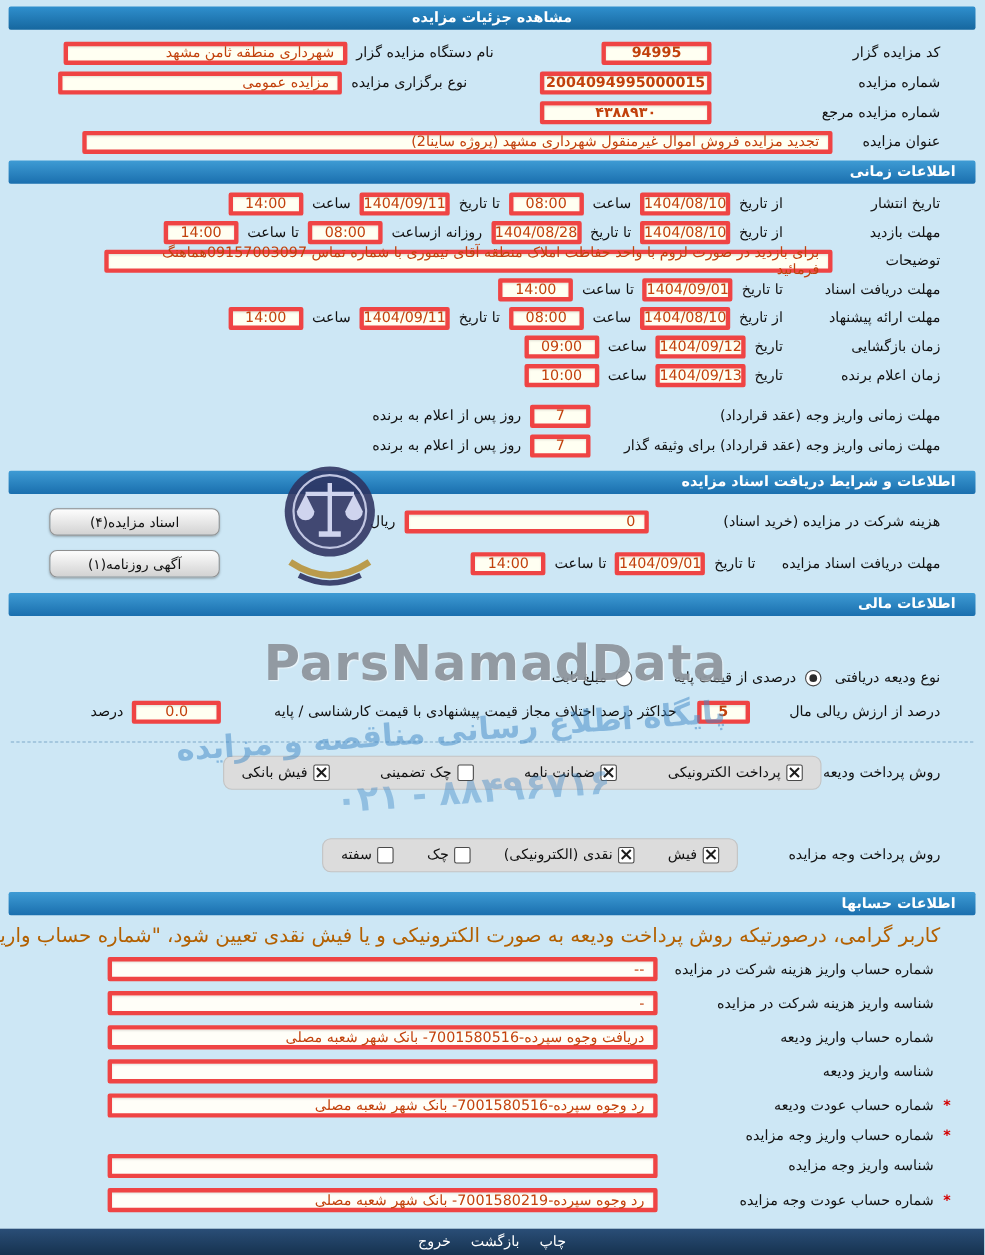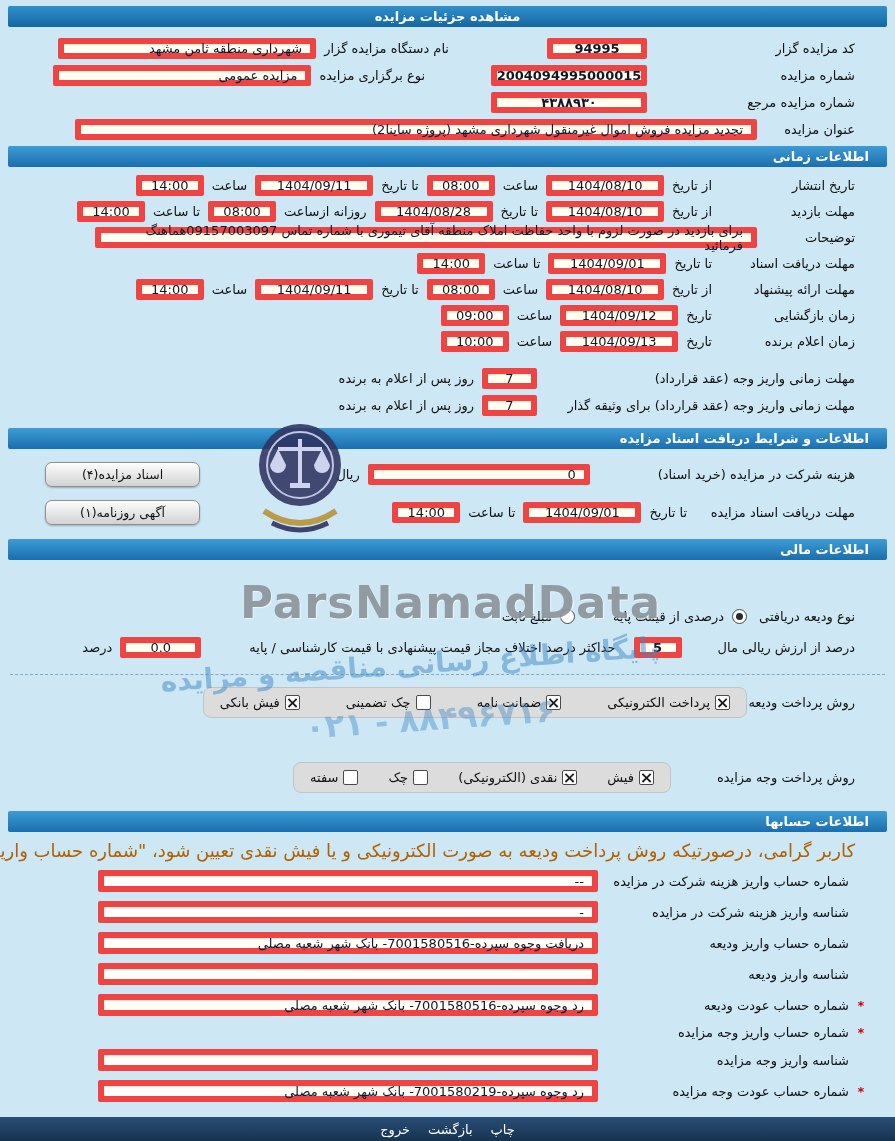--- a/index.html
+++ b/index.html
@@ -18,27 +18,27 @@
   .secbar{
     margin:0 8px;height:21px;border-radius:2px;
     background:linear-gradient(#3e9bd4,#1a6fae);
     color:#fff;font-weight:bold;display:flex;align-items:center;padding:0 18px;
   }
   .row{display:flex;align-items:center;padding-right:40px;min-height:21px;gap:8px}
   .lbl{white-space:nowrap;color:#111;flex:none}
   .w90{width:90px}.w100{width:100px}.w120{width:120px}.w135{width:135px}
   .w160{width:160px}.w200{width:200px}.w310{width:310px}
   .box{
-    background:#fffff2;border:6px solid #ef4444;border-radius:2px;height:21px;flex:none;
-    display:flex;align-items:center;justify-content:center;color:#0f172a;
+    background:#fffff2;border:4px solid #ef4444;border-radius:2px;height:21px;flex:none;
+    display:flex;align-items:center;justify-content:center;color:#c2410c;
     box-shadow:inset 0 1px 2px rgba(0,0,0,.12);
   }
   .box.txt{justify-content:flex-start;padding:0 8px}
   .box.b{font-weight:bold}
-  .date{width:118px}.time{width:68px}
+  .date{width:82px}.time{width:68px}
   .btn{
     width:155px;height:25px;border:1px solid #8f8f8f;border-radius:7px;flex:none;
     background:linear-gradient(#fdfdfd,#d2d2d2);
     display:flex;align-items:center;justify-content:center;font-size:12.5px;
     box-shadow:0 1px 2px rgba(0,0,0,.25);cursor:pointer;
   }
   .radio{width:15px;height:15px;border:1px solid #4a4a4a;border-radius:50%;background:#fff;position:relative;flex:none}
   .radio.checked::after{content:"";position:absolute;inset:3px;border-radius:50%;background:#2b2b2b}
   .cb{width:15px;height:15px;border:1px solid #4a4a4a;border-radius:2px;background:#fff;flex:none;
       display:flex;align-items:center;justify-content:center;font-weight:bold;color:#1c1c1c;font-size:13px;line-height:1}

